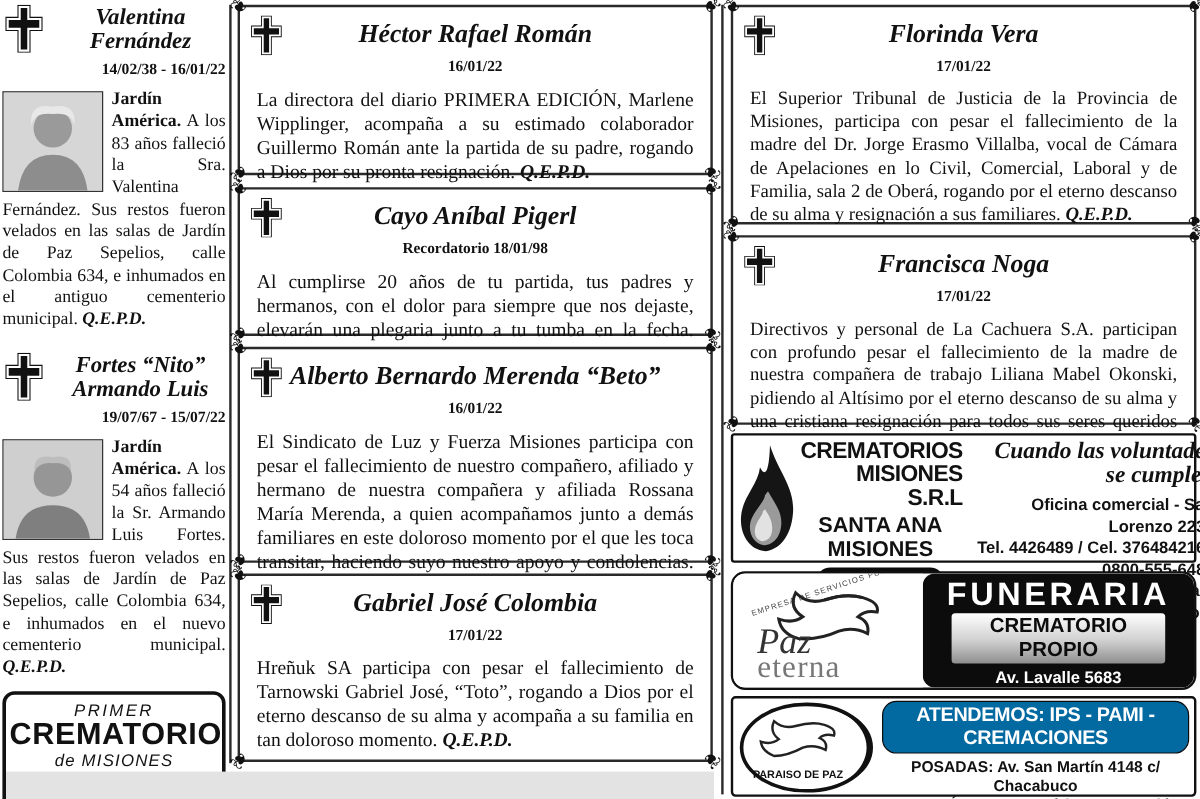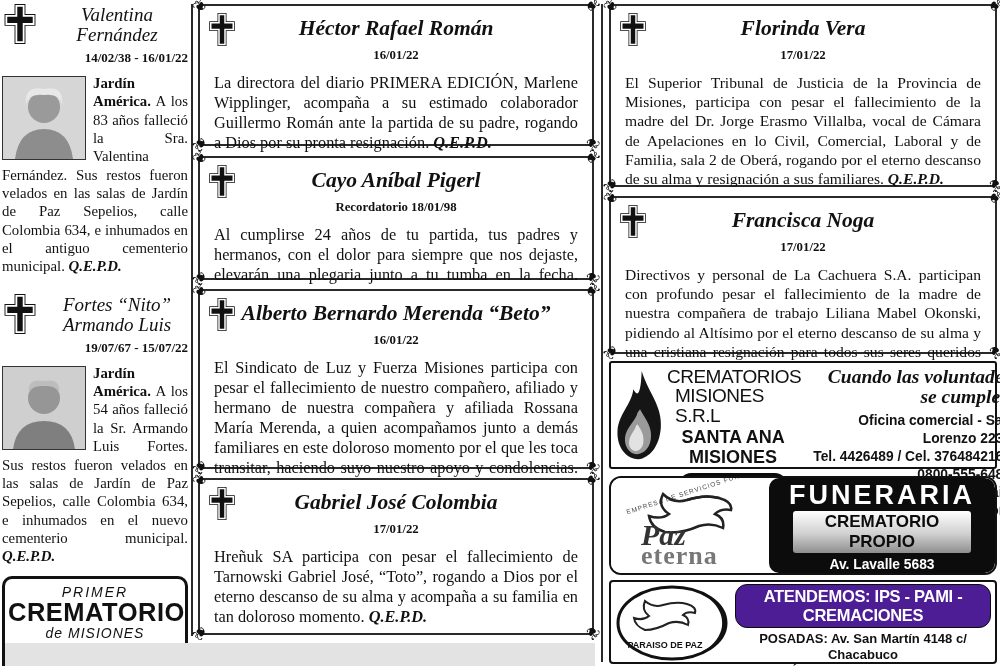--- a/index.html
+++ b/index.html
@@ -3,21 +3,21 @@
 <meta charset="utf-8">
 <style>
   html,body{margin:0;padding:0;background:#fff;}
   #page{position:relative;width:1000px;height:666px;background:#fff;color:#111;
         font-family:"Liberation Serif","DejaVu Serif",serif;overflow:hidden;}
   .vrule{position:absolute;width:2px;background:#2a2a2a;}
   
   #col-left{position:absolute;left:2px;top:2px;width:186px;}
   .lx-head{position:relative;min-height:44px;margin-bottom:2px;}
   .lx-cross{position:absolute;left:2px;top:2px;}
-  .lx-name{margin-left:44px;text-align:center;font-style:italic;font-weight:normal;
+  .lx-name{margin-left:44px;text-align:center;font-style:italic;font-weight:bold;
            font-size:19px;line-height:1.05;padding-top:3px;}
   .lx-date{text-align:right;font-weight:bold;font-size:13px;margin:4px 0 8px;}
   .lx-body{font-size:14.8px;line-height:1.24;text-align:justify;}
   .lx-body .lead{font-weight:bold;}
   .qepd{font-weight:bold;font-style:italic;}
   .portrait{float:left;width:82px;height:82px;border:1px solid #333;margin:2px 7px 2px 0;
             background:#d9d9d9;}
   
   #ad-morada{margin-top:10px;border:3px solid #111;border-radius:10px;padding:5px 3px 6px;
              text-align:center;font-family:"Liberation Sans","DejaVu Sans",sans-serif;}
@@ -40,48 +40,48 @@
   .c-tr{right:-7px;top:-9px;transform:rotate(45deg);}
   .c-bl{left:-7px;bottom:-8px;transform:rotate(-135deg);}
   .c-br{right:-7px;bottom:-8px;transform:rotate(135deg);}
   
   .rad{position:absolute;box-sizing:border-box;background:#fff;
        font-family:"Liberation Sans","DejaVu Sans",sans-serif;}
   
   #ad-crem{border:2.5px solid #111;border-radius:3px;display:flex;padding:4px 6px 4px 4px;}
   .cm-left{display:flex;}
   .cm-mid{width:150px;text-align:center;}
-  .cm-name{font-weight:normal;font-size:19px;line-height:1.02;text-align:left;
+  .cm-name{font-weight:bold;font-size:19px;line-height:1.02;text-align:right;
            padding-left:2px;letter-spacing:-0.5px;}
   .cm-loc{font-weight:bold;font-size:18px;line-height:1.1;margin-top:3px;}
   .cm-pill{background:#0c0c0c;color:#fff;border-radius:12px;font-weight:bold;font-size:10px;
            line-height:1.15;padding:3px 6px;margin-top:5px;display:inline-block;}
   .cm-right{flex:1;text-align:right;}
   .cm-slogan{font-family:"Liberation Serif",serif;font-weight:bold;font-style:italic;
              font-size:19.5px;line-height:1.05;}
   .cm-line{font-weight:bold;font-size:13.8px;line-height:1.3;}
   
   #ad-pazeterna{border:2.5px solid #111;border-radius:12px;display:flex;overflow:hidden;}
   .pe-left{width:158px;position:relative;background:#fff;}
   .pe-arc{position:absolute;left:12px;top:8px;font-size:6.5px;letter-spacing:1px;
           color:#444;transform:rotate(-18deg);}
-  .pe-name{position:absolute;left:30px;bottom:6px;font-family:"Liberation Serif",serif;font-weight:bold;}
+  .pe-name{position:absolute;left:20px;bottom:6px;font-family:"Liberation Serif",serif;}
   .pe-paz{font-style:italic;font-size:30px;color:#333;line-height:.6;}
   .pe-eterna{font-size:26px;color:#777;letter-spacing:1px;line-height:.9;}
   .pe-right{flex:1;background:#0c0c0c;color:#fff;text-align:center;border-radius:10px;
             padding:3px 6px 4px;}
   .pe-title{font-weight:bold;font-size:27px;letter-spacing:3px;line-height:1.05;}
   .pe-bar{background:linear-gradient(180deg,#fff 0%,#cfcfcf 55%,#8e8e8e 100%);color:#0c0c0c;
           font-weight:bold;font-size:17px;border-radius:3px;margin:2px 18px 3px;padding:1px 16px;}
   .pe-line{font-weight:bold;font-size:13.8px;line-height:1.25;}
   
   #ad-paraiso{border:2px solid #111;border-radius:4px;display:flex;padding:2px 4px;}
   .pp-logo{width:120px;position:relative;}
   .pp-right{flex:1;text-align:center;}
-  .pp-banner{background:#4c1d95;color:#fff;font-weight:bold;font-size:16.5px;
+  .pp-banner{background:#0369a1;color:#fff;font-weight:bold;font-size:16.5px;
              border-radius:12px;padding:2px 4px;letter-spacing:-0.3px;border:1.5px solid #0c0c0c;}
   .pp-line{font-weight:bold;font-size:13px;line-height:1.22;}
   
   #band{position:absolute;background:#e3e3e3;}
 </style>
 </head>
 <body>
 
 <div id="page">
 
@@ -175,21 +175,21 @@
     <span class="corner c-bl">❦</span>
     <span class="corner c-br">❦</span>
     <span class="nt-cross">
       <svg width="26" height="33" viewBox="0 0 34 44">
           <path d="M13 2 h8 v11 h11 v9 h-11 v20 h-8 v-20 h-11 v-9 h11 z" fill="none" stroke="#111" stroke-width="4"></path>
           <path d="M13 2 h8 v11 h11 v9 h-11 v20 h-8 v-20 h-11 v-9 h11 z" fill="#111" stroke="#fff" stroke-width="2"></path>
         </svg>
     </span>
     <div class="nt-title">Cayo Aníbal Pigerl</div>
     <div class="nt-date">Recordatorio 18/01/98</div>
-    <div class="nt-body"><span>Al cumplirse 24 años de tu partida, tus padres y hermanos, con el dolor para siempre que nos dejaste, elevarán una plegaria junto a tu tumba en la fecha. </span><span class="qepd">Q.E.P.D.</span></div>
+    <div class="nt-body"><span>Al cumplirse 20 años de tu partida, tus padres y hermanos, con el dolor para siempre que nos dejaste, elevarán una plegaria junto a tu tumba en la fecha. </span><span class="qepd">Q.E.P.D.</span></div>
   </div>
 
   <div class="notice" style="left:198px;top:289px;width:396px;height:180px;">
     <span class="corner c-tl">❦</span>
     <span class="corner c-tr">❦</span>
     <span class="corner c-bl">❦</span>
     <span class="corner c-br">❦</span>
     <span class="nt-cross">
       <svg width="26" height="33" viewBox="0 0 34 44">
           <path d="M13 2 h8 v11 h11 v9 h-11 v20 h-8 v-20 h-11 v-9 h11 z" fill="none" stroke="#111" stroke-width="4"></path>

